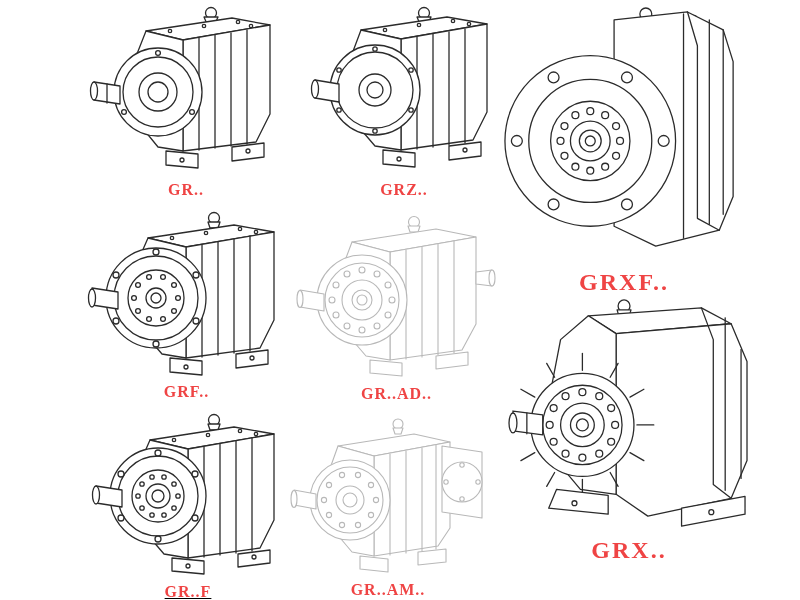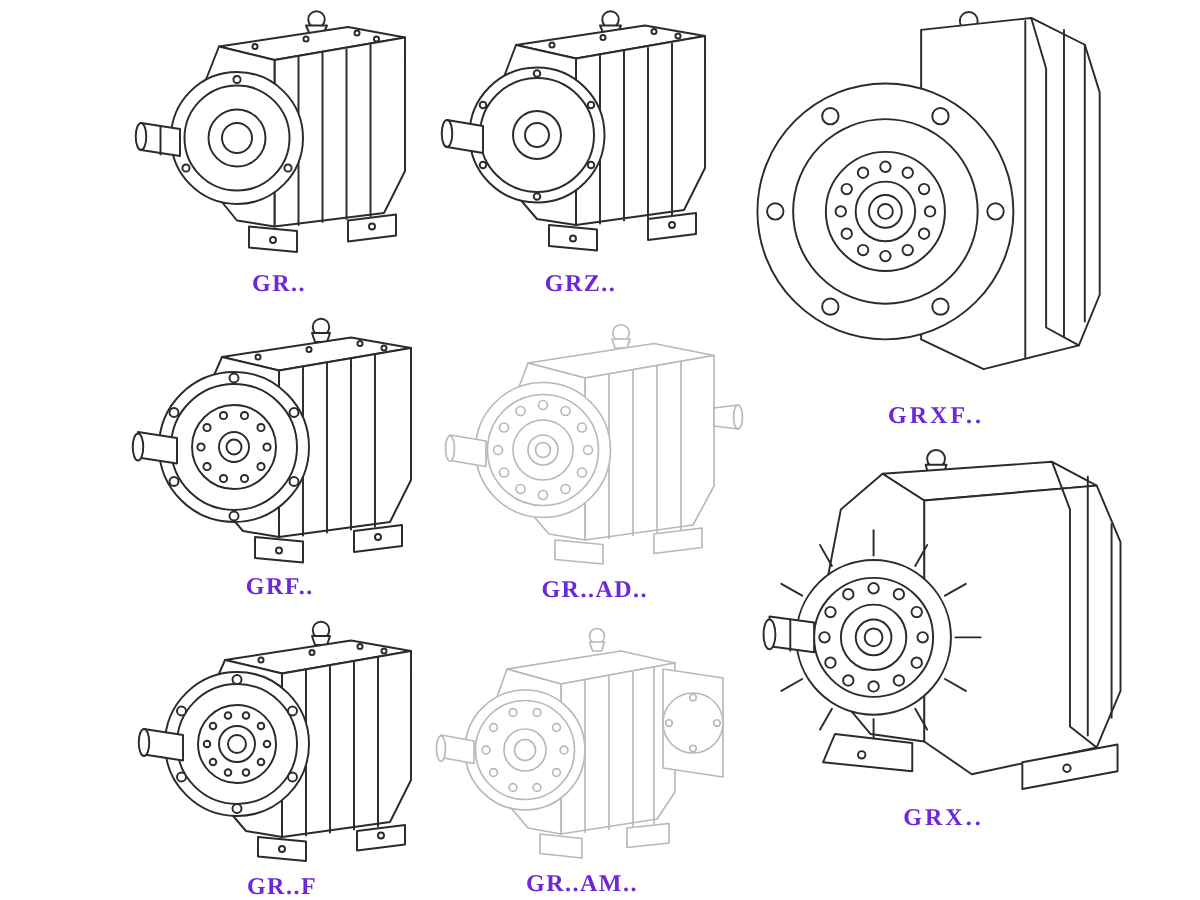--- a/index.html
+++ b/index.html
@@ -10,25 +10,25 @@
     overflow:hidden;
     font-family:"Liberation Serif", serif;
   }
   .cell { position:absolute; display:flex; flex-direction:column; align-items:center; }
   .cell svg { display:block; }
   .cap {
     margin-top:5px;
     font-weight:bold;
     font-size:16px;
     letter-spacing:1px;
-    color:#6d28d9;
+    color:#ef4444;
     text-align:center;
     white-space:nowrap;
   }
-  .cap.big { font-size:16px; letter-spacing:2px; }
+  .cap.big { font-size:24px; letter-spacing:2px; }
   .lines {
     fill:#ffffff;
     stroke:#2b2b2b;
     stroke-width:1.3;
     stroke-linejoin:round;
     stroke-linecap:round;
   }
   .lines line, .lines polyline, .lines .nf { fill:none; }
   .faint { stroke:#b8b8b8; stroke-width:1.1; }
 </style>
@@ -75,21 +75,21 @@
           <polygon points="80,147 112,150 112,164 80,161"></polygon>
           <polygon points="146,143 178,139 178,153 146,157"></polygon>
           <circle cx="96" cy="156" r="2"></circle>
           <circle cx="162" cy="147" r="2"></circle>
         </g>
       </g>
     </svg>
     <figcaption class="cap">GR..</figcaption>
   </figure>
 
-  <figure class="cell" style="left:292px;top:4px;width:190px;">
+  <figure class="cell" style="left:309px;top:4px;width:190px;">
     <svg width="190" height="172" viewBox="0 0 190 172">
       <g class="lines">
         <g>
           <circle class="nf" cx="115" cy="9" r="5.5"></circle>
           <polygon points="108,13 122,13 119,20 111,20"></polygon>
         </g>
         <g>
           <polygon points="52,26 138,13 178,20 92,35"></polygon>
           <circle cx="76" cy="26" r="1.7"></circle>
             <circle cx="110" cy="21" r="1.7"></circle>
@@ -344,21 +344,21 @@
           <polygon points="60,197 112,203 112,222 52,216"></polygon>
           <polygon points="186,216 250,204 250,222 186,234"></polygon>
           <circle cx="78" cy="211" r="2.5"></circle>
           <circle cx="216" cy="220" r="2.5"></circle>
         </g>
       </g>
     </svg>
     <figcaption class="cap big">GRX..</figcaption>
   </figure>
 
-  <figure class="cell" style="left:88px;top:408px;width:200px;">
+  <figure class="cell" style="left:88px;top:408px;width:200px;text-decoration:underline;">
     <svg width="200" height="170" viewBox="0 0 200 170">
       <g class="lines">
         <g>
           <circle class="nf" cx="126" cy="12" r="5.5"></circle>
           <polygon points="120,16 132,16 130,22 122,22"></polygon>
         </g>
         <g>
           <polygon points="62,32 146,19 186,26 100,41"></polygon>
           <circle cx="86" cy="32" r="1.7"></circle>
             <circle cx="120" cy="27" r="1.7"></circle>

